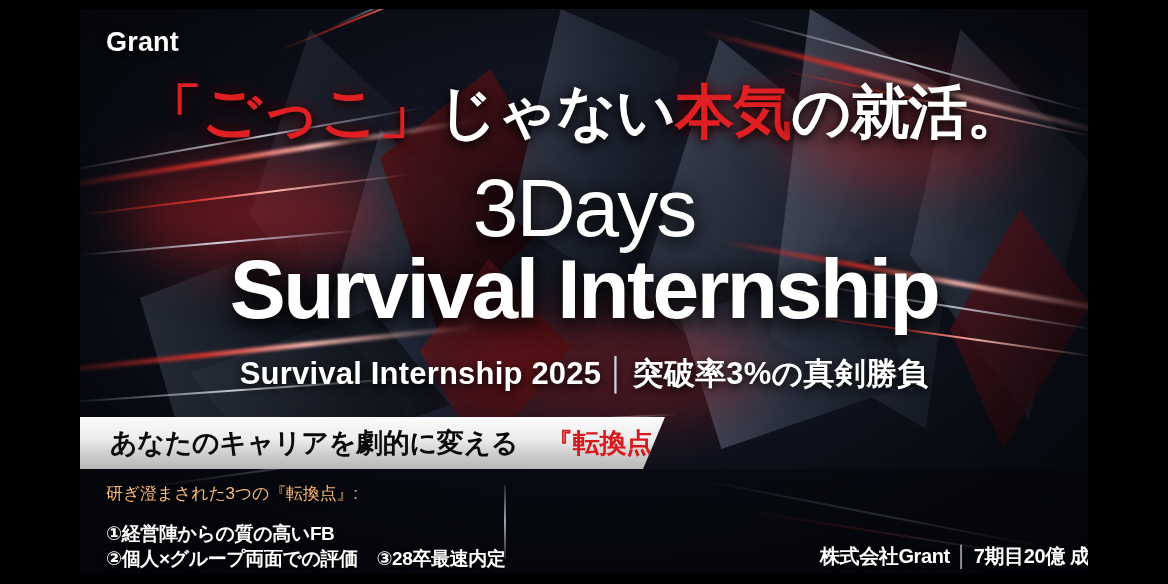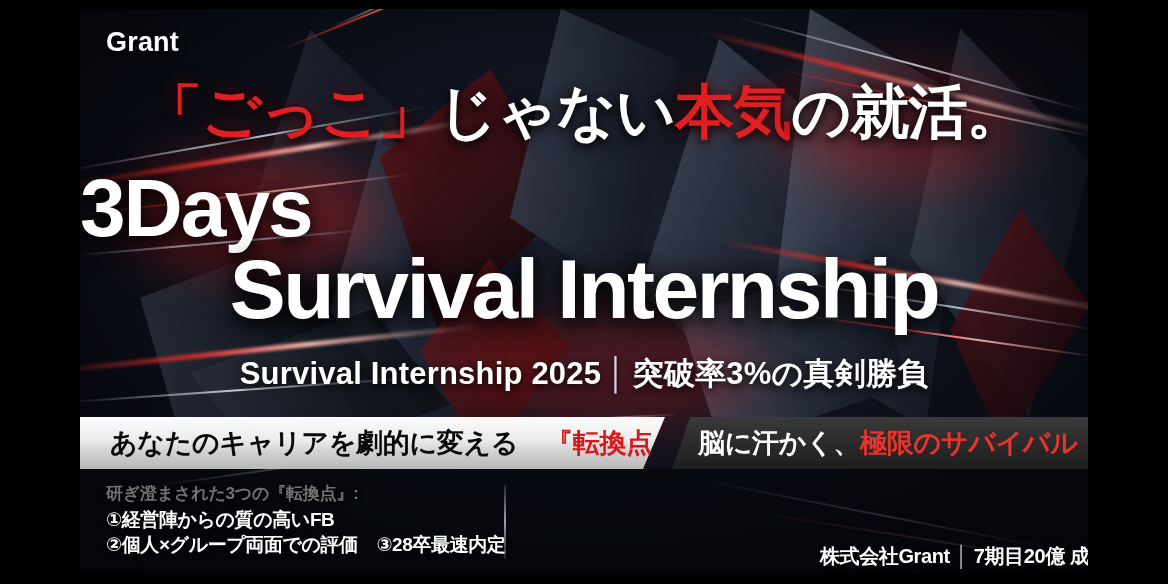--- a/index.html
+++ b/index.html
@@ -53,22 +53,22 @@
     position:absolute;left:0;right:0;top:74px;z-index:7;text-align:center;
     font-weight:700;white-space:nowrap;
   }
   .kicker{
     font-size:59px;line-height:1.0;letter-spacing:-1px;color:#fff;
     text-shadow:0 3px 10px rgba(0,0,0,.95),0 0 22px rgba(0,0,0,.7);
   }
   .kicker .rd{color:#e01f22;text-shadow:0 3px 10px rgba(0,0,0,.95),0 0 16px rgba(120,0,0,.8);text-align:center;}
 
   .t-3days{
-    position:absolute;left:0;right:0;top:158px;z-index:7;
-    font-size:82px;font-weight:700;color:#fff;line-height:1;
+    position:absolute;left:0;right:0;top:158px;z-index:7;text-align:center;
+    font-size:82px;font-weight:400;color:#fff;line-height:1;
     letter-spacing:-2px;
     text-shadow:0 5px 16px rgba(0,0,0,.95),0 0 30px rgba(0,0,0,.65);
   }
   .t-survival{
     position:absolute;left:0;right:0;top:238px;z-index:7;text-align:center;
     font-size:84px;font-weight:700;color:#fff;line-height:1;
     letter-spacing:-2.5px;white-space:nowrap;
     text-shadow:0 5px 16px rgba(0,0,0,.95),0 0 30px rgba(0,0,0,.65);
   }
   .t-sub{
@@ -102,22 +102,22 @@
 
   
   .footer{position:absolute;left:0;top:460px;width:1008px;height:104px;z-index:7;}
   .col-left{position:absolute;left:26px;top:13px;width:400px;}
   .col-right{position:absolute;left:430px;top:13px;width:560px;padding-left:22px;}
   .vdiv{
     position:absolute;left:424px;top:16px;width:2px;height:74px;
     background:linear-gradient(180deg,rgba(190,190,195,.15),rgba(200,200,210,.8),rgba(190,190,195,.15));
   }
   .ftitle{
-    font-size:17px;font-weight:700;color:#737373;letter-spacing:-.2px;
-    text-shadow:0 2px 5px rgba(0,0,0,.9);margin-bottom:2px;white-space:nowrap;
+    font-size:17px;font-weight:400;color:#fdba74;letter-spacing:-.2px;
+    text-shadow:0 2px 5px rgba(0,0,0,.9);margin-bottom:16px;white-space:nowrap;
   }
   .fline{
     font-size:19px;font-weight:700;color:#fff;letter-spacing:-.4px;
     line-height:1.33;white-space:nowrap;text-shadow:0 2px 5px rgba(0,0,0,.9);
   }
   .fline.small{font-size:17px;}
   .fline .nm{font-weight:700;font-size:15px;}
   .ftitle.en{font-size:17px;letter-spacing:.1px;}
 
   .corp{
@@ -218,24 +218,20 @@
 
     <div class="t-sub">
       <span>Survival Internship 2025</span><span class="bar">│</span><span>突破率3%の真剣勝負</span>
     </div>
 
     <div class="strip">
       <div class="band band-left">
         <span>あなたのキャリアを劇的に変える</span>
           <span class="rd">『転換点』</span>
       </div>
-      <div class="band band-right">
-        <span>脳に汗かく、</span>
-          <span class="rd">極限のサバイバル</span>
-      </div>
     </div>
 
     <div class="footer">
 
       <div class="col-left">
         <div class="ftitle">研ぎ澄まされた3つの『転換点』:</div>
         <div class="fline">①経営陣からの質の高いFB</div>
         <div class="fline">②個人×グループ両面での評価　③28卒最速内定</div>
       </div>
 

